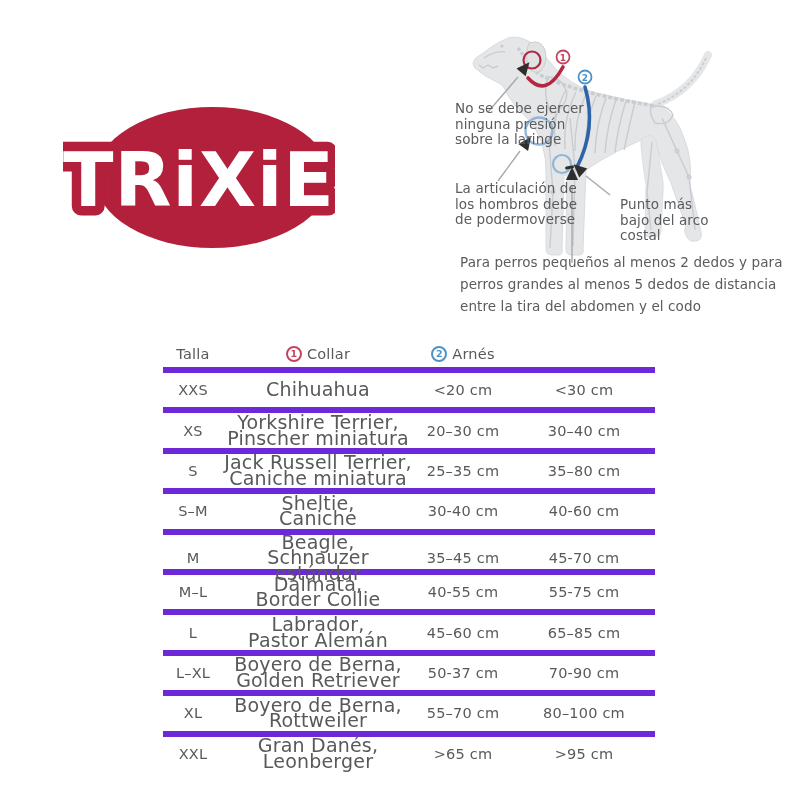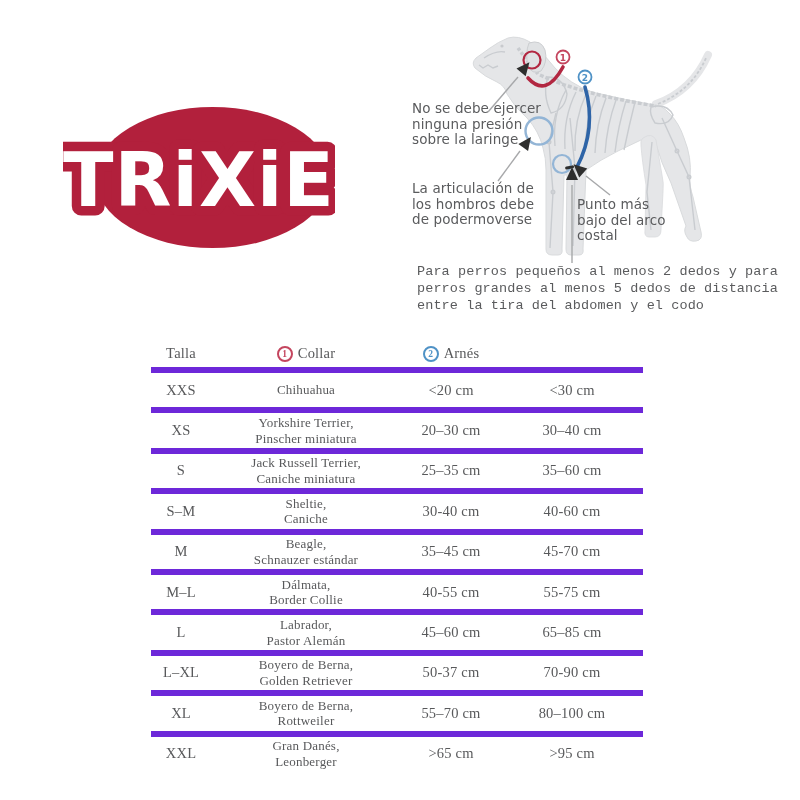--- a/index.html
+++ b/index.html
@@ -8,33 +8,33 @@
     position:relative; width:800px; height:800px; background:#fff;
     font-family:"DejaVu Sans","Liberation Sans",sans-serif;
     color:#58595b; overflow:hidden;
   }
   
   .logo { position:absolute; left:63px; top:107px; width:272px; height:142px; }
   
   .diagram-svg { position:absolute; left:400px; top:20px; width:380px; height:310px; }
   .note {
     position:absolute; font-size:13.5px; line-height:15.5px;
-    color:#5a5b5d; white-space:pre-line; letter-spacing:0.1px;
+    color:#5a5b5d; white-space:pre-line; letter-spacing:0.1px;margin-left:43px;
   }
   .note-larynx   { left:412px; top:101px; }
   .note-shoulder { left:412px; top:181px; }
   .note-ribarch  { left:577px; top:197px; }
-  .note-distance { left:417px; top:263px; line-height:17px;font-family:Liberation Mono, monospace; }
+  .note-distance { left:417px; top:251px; line-height:22px; }
   
-  .size-table { position:absolute; left:151px; top:340px; width:492px; font-size:14.5px;font-family:Liberation Serif, serif; }
+  .size-table { position:absolute; left:163px; top:340px; width:492px; font-size:14.5px; }
   .t-row { display:grid; grid-template-columns:60px 190px 100px 142px; align-items:center; }
   .t-head { height:27px; }
   .t-data { height:40.4px; border-top:6px solid #6d28d9; }
   .t-cell { text-align:center; letter-spacing:0.2px; }
-  .t-breed { font-size:13px; line-height:15.5px; white-space:pre-line; }
+  .t-breed { font-size:19px; line-height:15.5px; white-space:pre-line; }
   .t-headcell { display:flex; align-items:center; justify-content:center; gap:5px; }
   .badge {
     display:inline-flex; align-items:center; justify-content:center;
     width:16px; height:16px; border-radius:50%; font-size:9.5px; font-weight:bold;
     flex:0 0 auto;
   }
   .badge-red  { border:2px solid #c4455e; color:#c4455e; }
   .badge-blue { border:2px solid #4f92c6; color:#4f92c6; }
 </style>
 </head>
@@ -160,21 +160,21 @@
       <div class="t-cell t-breed">Yorkshire Terrier,
 Pinscher miniatura</div>
       <div class="t-cell">20–30 cm</div>
       <div class="t-cell">30–40 cm</div>
     </div>
     <div class="t-row t-data">
       <div class="t-cell">S</div>
       <div class="t-cell t-breed">Jack Russell Terrier,
 Caniche miniatura</div>
       <div class="t-cell">25–35 cm</div>
-      <div class="t-cell">35–60 cm</div>
+      <div class="t-cell">35–80 cm</div>
     </div>
     <div class="t-row t-data">
       <div class="t-cell">S–M</div>
       <div class="t-cell t-breed">Sheltie,
 Caniche</div>
       <div class="t-cell">30-40 cm</div>
       <div class="t-cell">40-60 cm</div>
     </div>
     <div class="t-row t-data">
       <div class="t-cell">M</div>

